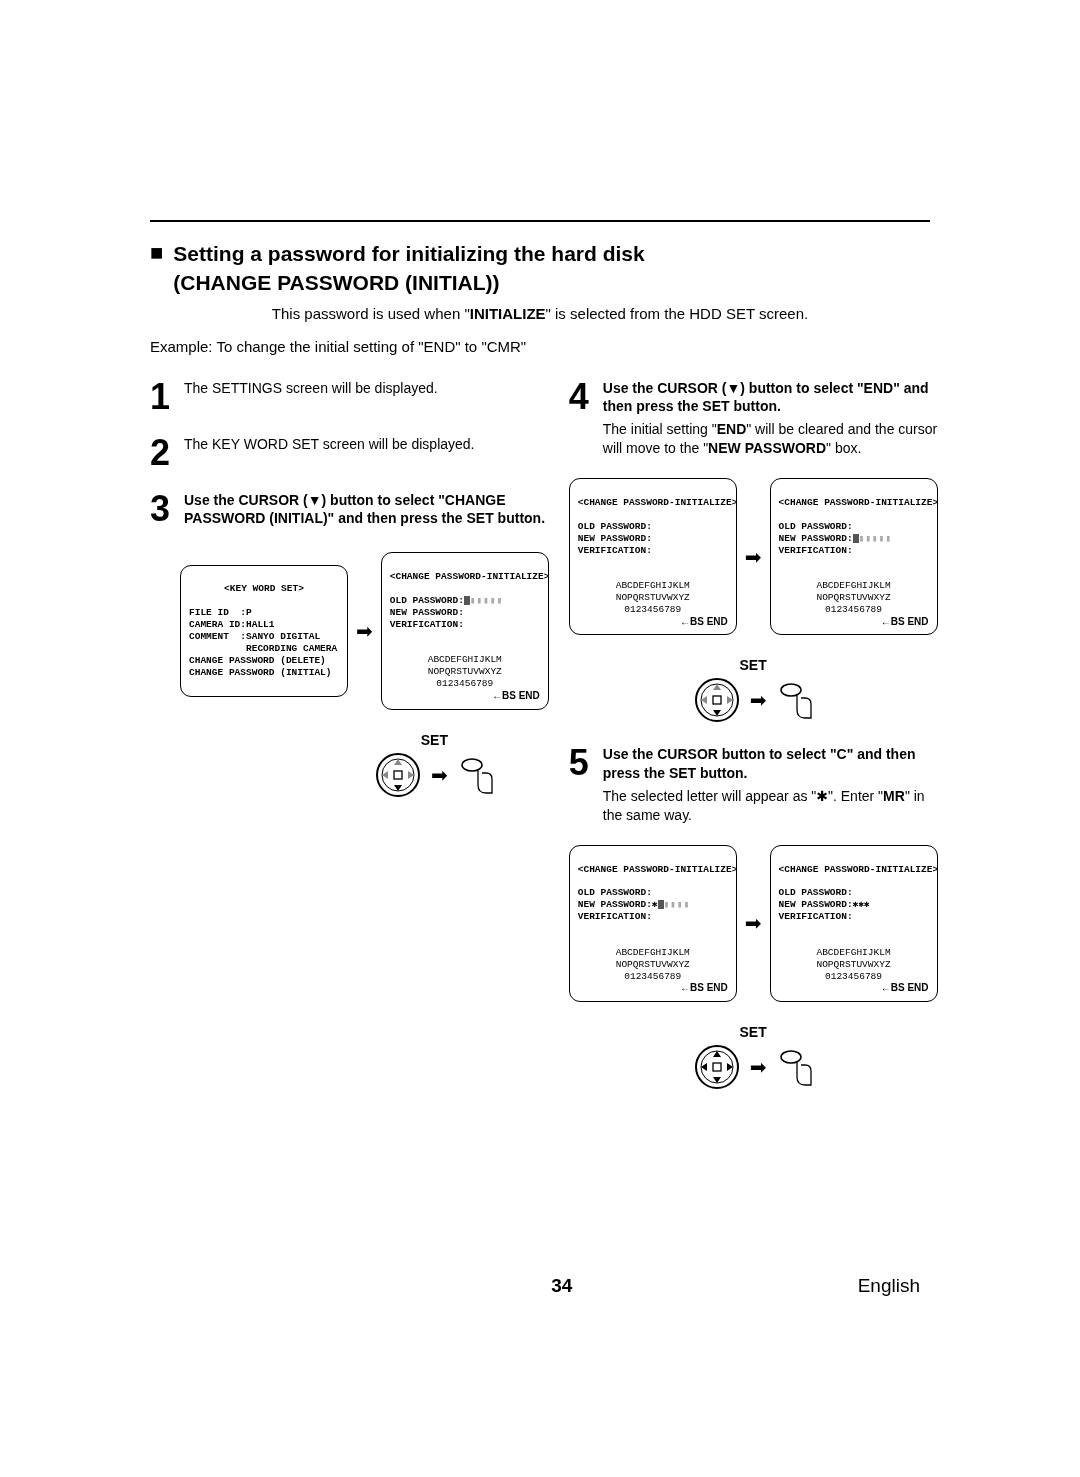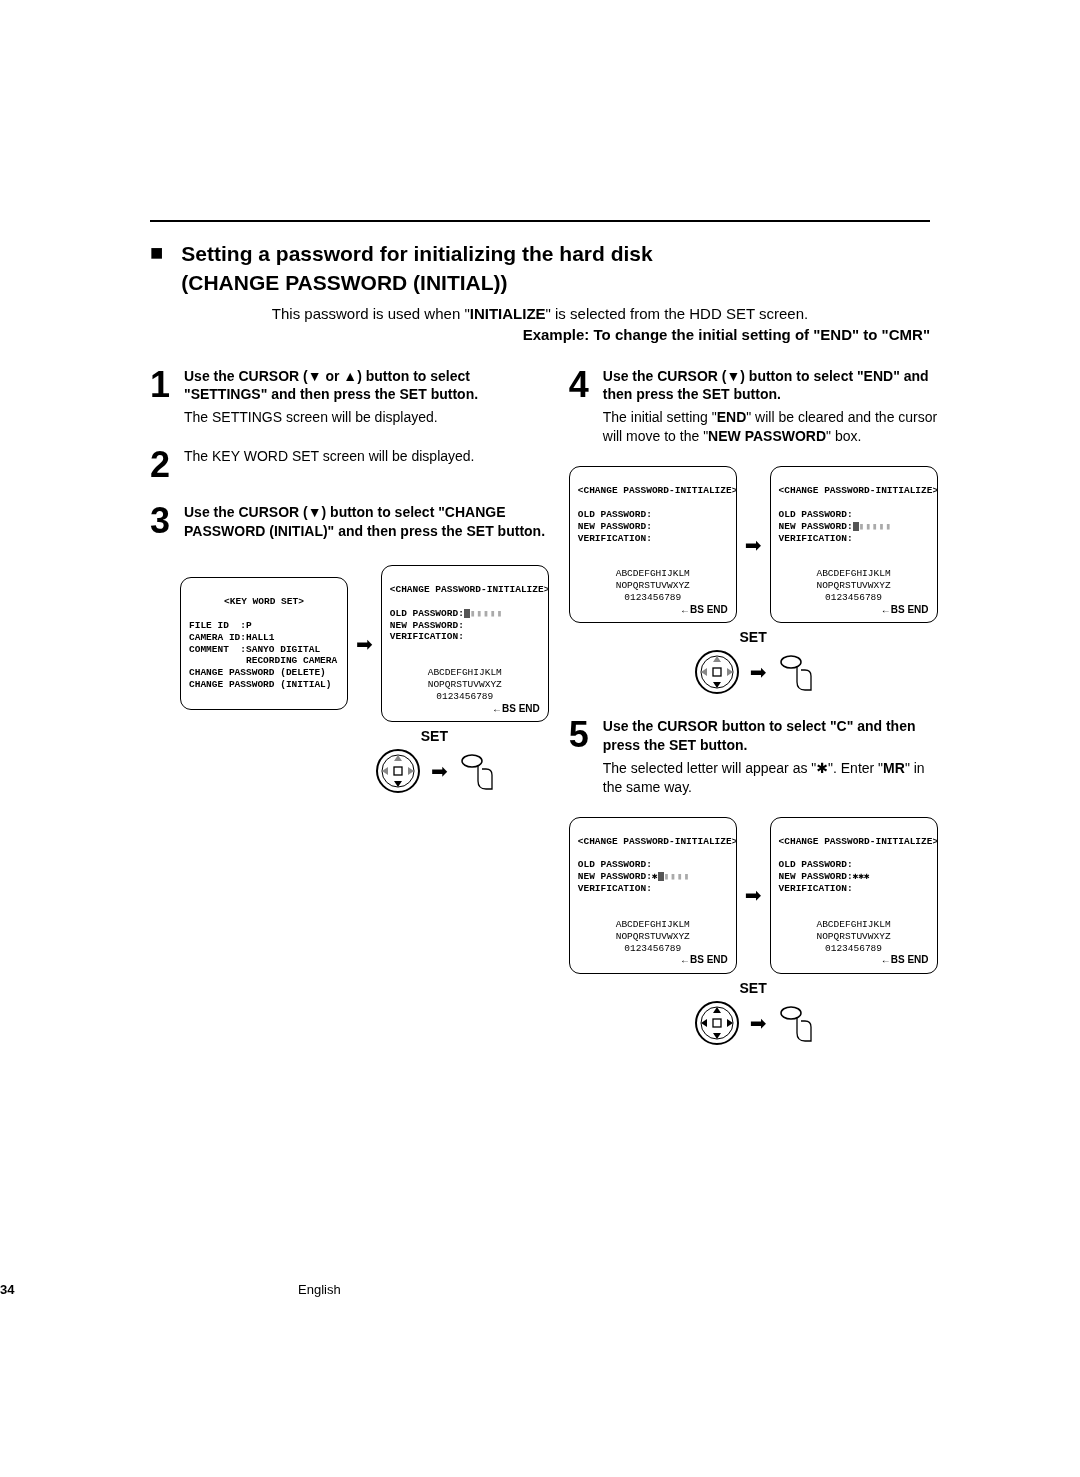--- a/index.html
+++ b/index.html
@@ -15,42 +15,41 @@
     padding: 220px 150px 0 150px;
     position: relative;
   }
   .hr-top {
     border-top: 2px solid #000;
     margin-bottom: 18px;
   }
   h2.section-title {
     font-size: 21px;
     font-weight: bold;
-    margin: 0 0 2px 12px;
+    margin: 0 0 2px 4px;
     line-height: 1.3;
   }
   .section-block {
     display: flex;
     align-items: flex-start;
   }
   .section-block .square {
     font-size: 22px;
     margin-right: 6px;
     line-height: 1.2;
   }
   .intro {
     font-size: 15px;
     margin-top: 6px;
     text-align: center;
   }
   .example {
     font-size: 15px;
-    font-weight: bold;
-    margin-top: 4px;
-    text-align: right;
+    font-weight: normal;
+    margin-top: 16px;
   }
   .columns {
     display: flex;
     margin-top: 24px;
     gap: 20px;
   }
   .col-left, .col-right {
     flex: 1;
   }
   .step {
@@ -117,30 +116,30 @@
     align-items: center;
     gap: 10px;
     justify-content: center;
     margin-top: 4px;
   }
   .footer {
     position: absolute;
     bottom: 180px;
     left: 0;
     width: 920px;
-    text-align: left;
-    font-size: 13px;
+    text-align: right;
+    font-size: 19px;
   }
   .footer .page-num { font-weight: bold; }
   .footer .lang { margin-left: 280px; }
   .centered-osd {
     display: flex;
     flex-direction: column;
     align-items: center;
-    margin-top: 2px;
+    margin-top: 18px;
   }
   .alpha-lines {
     text-align: center;
     font-weight: normal;
     font-family: "Courier New", monospace;
     font-size: 9.5px;
     line-height: 1.25;
   }
   .bsend {
     text-align: right;
@@ -168,21 +167,20 @@
   </div>
   <div class="example">Example:  To change the initial setting of "END" to "CMR"</div>
 
   <div class="columns">
 
     <div class="col-left">
 
       <div class="step">
         <div class="step-number">1</div>
         <div class="step-content">
-          <div class="step-head">Use the CURSOR (▼ or ▲) button to select "SETTINGS" and then press the SET button.</div>
           <div class="step-body">The SETTINGS screen will be displayed.</div>
         </div>
       </div>
 
       <div class="step">
         <div class="step-number">2</div>
         <div class="step-content">
           <div class="step-body">The KEY WORD SET screen will be displayed.</div>
         </div>
       </div>

